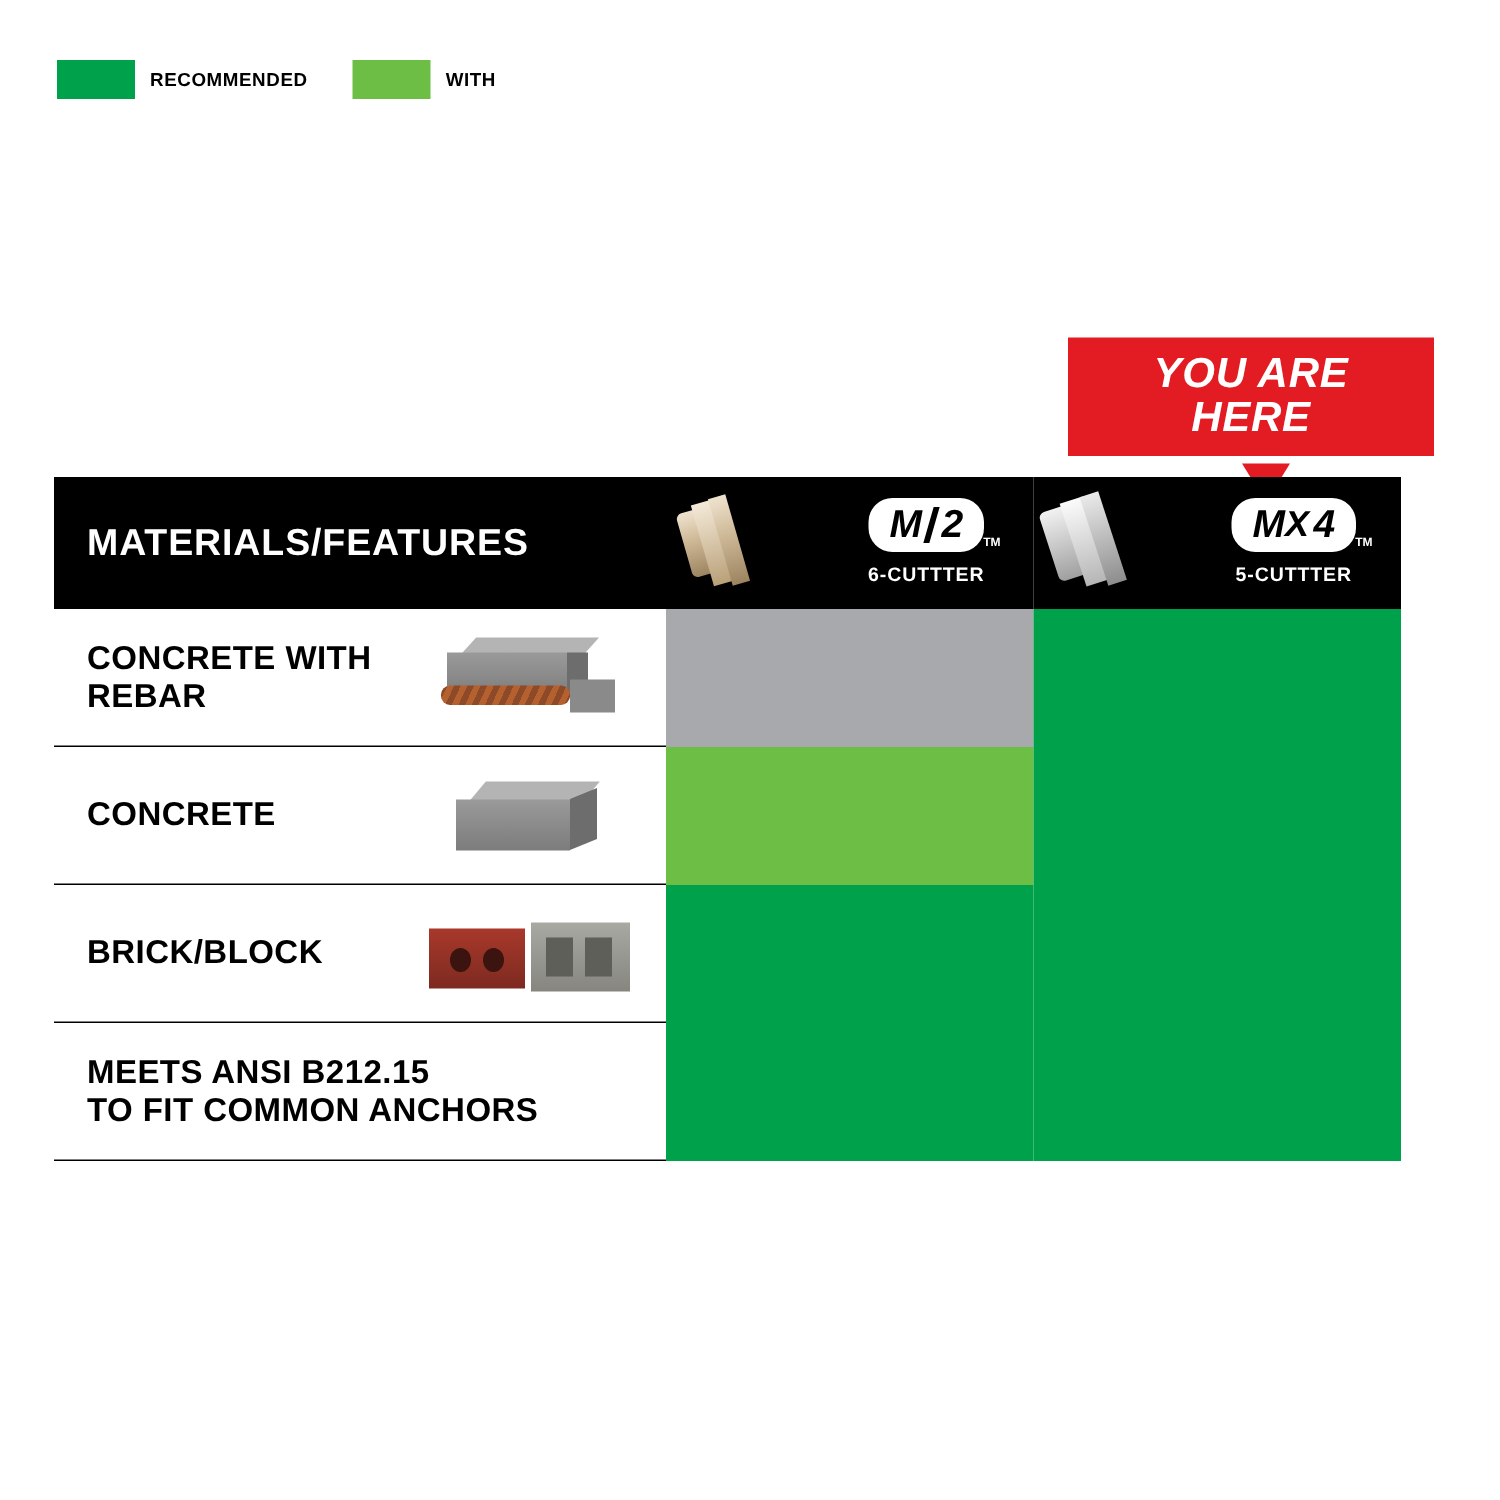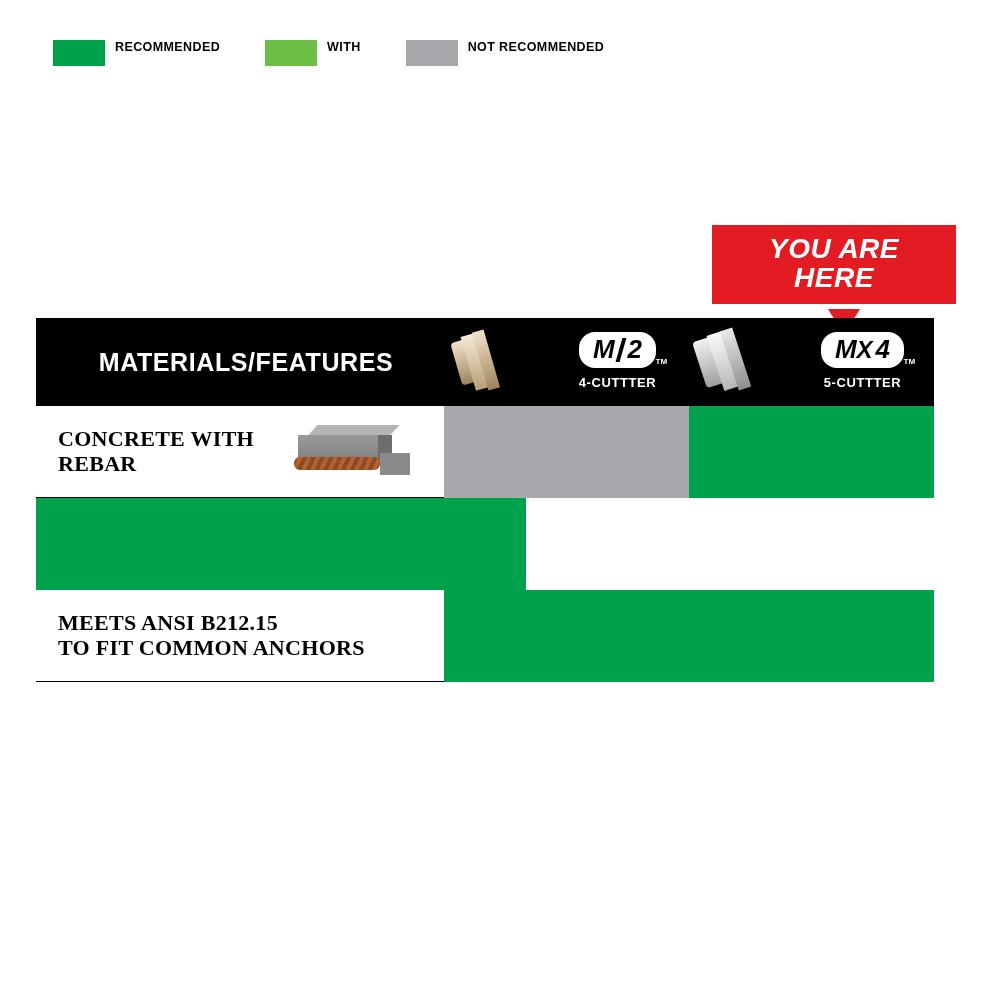--- a/index.html
+++ b/index.html
@@ -20,22 +20,22 @@
   .legend {
     position: absolute;
     left: 38px;
     top: 40px;
     display: flex;
     align-items: center;
     gap: 0;
   }
   .legend-item {
     display: flex;
+    align-items: center;
     margin-right: 30px;
-    margin-left: 15px;
   }
   .legend-swatch {
     width: 52px;
     height: 26px;
     display: block;
   }
   .legend-label {
     font-size: 12.5px;
     font-weight: bold;
     letter-spacing: 0.4px;
@@ -101,21 +101,20 @@
     position: relative;
   }
 
   
   .head .cell-label,
   .head .cell-val {
     background: #000000;
     height: 88px;
   }
   .head .cell-label {
-    justify-content: center;
   }
   .head-title {
     color: #ffffff;
     font-size: 25px;
     font-weight: bold;
     letter-spacing: 0.6px;
   }
   .head .cell-val {
     display: flex;
     align-items: center;
@@ -187,21 +186,20 @@
     font-weight: bold;
     letter-spacing: 0.6px;
     margin-top: 7px;
   }
 
   
   .body-row .cell-label {
     height: 92px;
     background: #ffffff;
     border-bottom: 1.5px solid #000000;
-    font-family: Liberation Serif, serif;
   }
   .body-row .cell-val {
     height: 92px;
   }
   .row-text {
     font-size: 22px;
     font-weight: bold;
     letter-spacing: 0.3px;
     line-height: 1.12;
     white-space: pre-line;
@@ -261,24 +259,20 @@
 <body>
 
 <div class="legend">
   <div class="legend-item">
     <span class="legend-swatch" style="background:#00a14b"></span>
     <span class="legend-label">RECOMMENDED</span>
   </div>
   <div class="legend-item">
     <span class="legend-swatch" style="background:#6cbe45"></span>
     <span class="legend-label">WITH</span>
-  </div>
-  <div class="legend-item">
-    <span class="legend-swatch" style="background:#a7a9ac"></span>
-    <span class="legend-label">NOT RECOMMENDED</span>
   </div>
 </div>
 
 <div class="callout">
   <div class="callout-box">
     <span>YOU ARE</span>
     <span>HERE</span>
   </div>
   <div class="callout-tail"></div>
 </div>
@@ -296,21 +290,21 @@
         <div class="bit-body" style="left:18px; top:6px; width:14px; height:56px; transform:rotate(-16deg); background:linear-gradient(180deg,#f4ead9,#b9a078);"></div>
         <div class="bit-body" style="left:30px; top:2px; width:12px; height:60px; transform:rotate(-16deg); background:linear-gradient(180deg,#e9dcc6,#a18košto);"></div>
       </div>
       <div class="head-logo-wrap">
         <div class="logo-pill">
           <span class="logo-m">M</span>
           <span class="logo-sep"></span>
           <span class="logo-num">2</span>
           <span class="logo-tm">TM</span>
         </div>
-        <div class="cutter-label">4-CUTTTER</div>
+        <div class="cutter-label">6-CUTTTER</div>
       </div>
     </div>
 
     <div class="cell-val">
       <div class="head-bit">
         <div class="bit-body" style="left:4px; top:10px; width:22px; height:48px; border-radius:4px; transform:rotate(-18deg); background:linear-gradient(180deg,#f2f2f2,#9f9f9f);"></div>
         <div class="bit-body" style="left:20px; top:4px; width:16px; height:58px; transform:rotate(-18deg); background:linear-gradient(180deg,#fbfbfb,#b6b6b6);"></div>
         <div class="bit-body" style="left:34px; top:0px; width:13px; height:62px; transform:rotate(-18deg); background:linear-gradient(180deg,#eaeaea,#8d8d8d);"></div>
       </div>
       <div class="head-logo-wrap">
@@ -333,22 +327,45 @@
         <span class="conc-block" style="left:14px; top:20px; width:80px; height:30px;"></span>
         <span class="conc-side" style="left:94px; top:20px; width:14px; height:30px;"></span>
         <span class="rebar" style="left:10px; top:42px; width:86px;"></span>
         <span class="conc-block" style="left:96px; top:38px; width:30px; height:22px; background:#8a8a8a;"></span>
       </span>
     </div>
     <div class="cell-val" style="background:#a7a9ac"></div>
     <div class="cell-val" style="background:#00a14b"></div>
   </div>
 
-
   <div class="row body-row">
+    <div class="cell-label">
+      <span class="row-text">CONCRETE</span>
+      <span class="row-art">
+        <span class="conc-top" style="left:34px; top:14px; width:76px; height:14px; transform:skewX(-40deg);"></span>
+        <span class="conc-block" style="left:20px; top:26px; width:76px; height:34px;"></span>
+        <span class="conc-side" style="left:96px; top:22px; width:18px; height:34px; transform:skewY(-22deg);"></span>
+      </span>
+    </div>
+    <div class="cell-val" style="background:#6cbe45"></div>
+    <div class="cell-val" style="background:#00a14b"></div>
+  </div>
+
+  <div class="row body-row">
+    <div class="cell-label">
+      <span class="row-text">BRICK/BLOCK</span>
+      <span class="row-art">
+        <span class="brick" style="left:2px; top:20px; width:64px; height:40px;"></span>
+        <span class="brick-hole" style="left:16px; top:33px; width:14px; height:16px;"></span>
+        <span class="brick-hole" style="left:38px; top:33px; width:14px; height:16px;"></span>
+        <span class="cmu" style="left:70px; top:16px; width:66px; height:46px;"></span>
+        <span class="cmu-hole" style="left:80px; top:26px; width:18px; height:26px;"></span>
+        <span class="cmu-hole" style="left:106px; top:26px; width:18px; height:26px;"></span>
+      </span>
+    </div>
     <div class="cell-val" style="background:#00a14b"></div>
     <div class="cell-val" style="background:#00a14b"></div>
   </div>
 
   <div class="row body-row">
     <div class="cell-label">
       <span class="row-text">MEETS ANSI B212.15
 TO FIT COMMON ANCHORS</span>
     </div>
     <div class="cell-val" style="background:#00a14b"></div>

